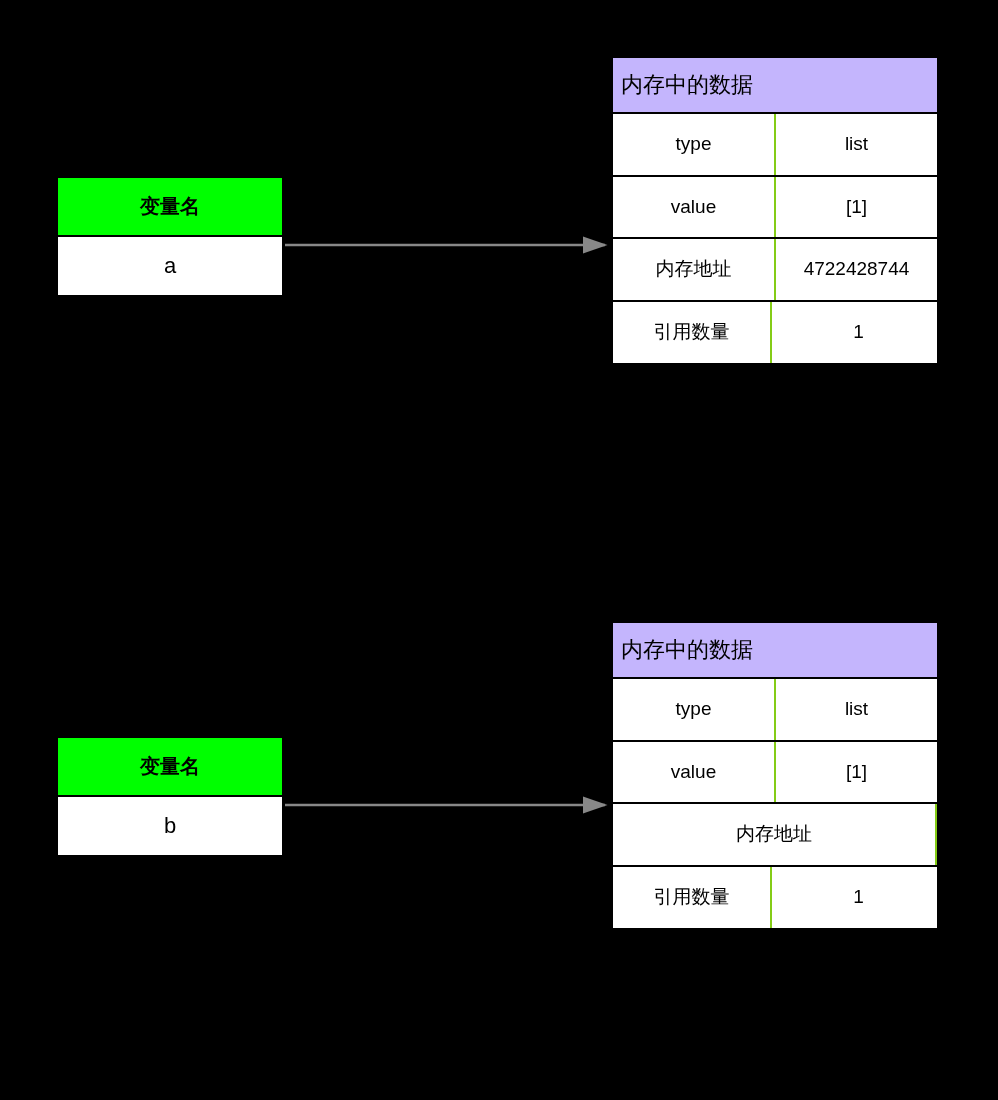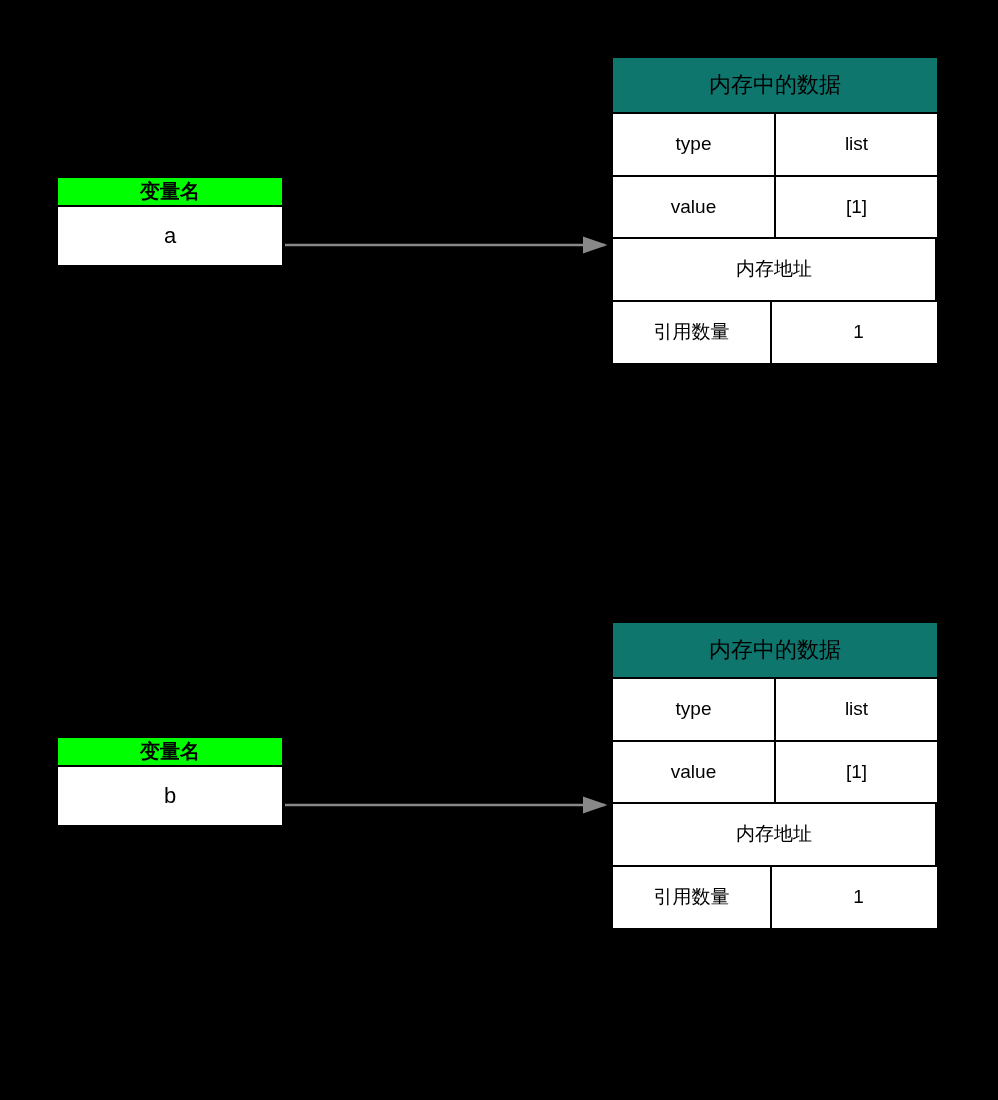--- a/index.html
+++ b/index.html
@@ -21,21 +21,21 @@
     
     .var-box {
       position: absolute;
       width: 230px;
       border: 3px solid #000;
     }
 
     .var-box-header {
       background: #00ff00;
       text-align: center;
-      padding: 0 0;
+      padding: 15px 0;
       font-size: 20px;
       font-weight: bold;
       color: #000;
       border-bottom: 2px solid #000;
     }
 
     .var-box-value {
       background: #fff;
       text-align: center;
       padding: 16px 0;
@@ -44,23 +44,22 @@
     }
 
     
     .memory-table {
       position: absolute;
       width: 330px;
       border: 3px solid #000;
     }
 
     .memory-table-header {
-      background: #0f766e;
-      text-align: center;
-      padding: 12px 16px;
+      background: #c4b5fd;
+      padding: 12px 8px;
       font-size: 22px;
       color: #000;
       border-bottom: 2px solid #000;
     }
 
     .memory-table-row {
       display: flex;
       border-bottom: 2px solid #000;
       background: #fff;
     }
@@ -73,21 +72,21 @@
     .memory-table-cell {
       flex: 1;
       text-align: center;
       padding: 18px 8px;
       font-size: 19px;
       color: #000;
       line-height: 1.3;
     }
 
     .memory-table-cell:first-child {
-      border-right: 2px solid #000000;
+      border-right: 2px solid #84cc16;
     }
 
     
     .arrow-svg {
       position: absolute;
       overflow: visible;
     }
   </style>
 </head>
 <body>
@@ -104,20 +103,21 @@
     <div class="memory-table-row">
       <div class="memory-table-cell">type</div>
       <div class="memory-table-cell">list</div>
     </div>
     <div class="memory-table-row">
       <div class="memory-table-cell">value</div>
       <div class="memory-table-cell">[1]</div>
     </div>
     <div class="memory-table-row">
       <div class="memory-table-cell">内存地址</div>
+      <div class="memory-table-cell">4722428744</div>
     </div>
     <div class="memory-table-row">
       <div class="memory-table-cell">引用数量</div>
       <div class="memory-table-cell">1</div>
     </div>
   </div>
 
   <svg class="arrow-svg" style="left: 285px; top: 225px;" width="340" height="40">
     <defs>
       <marker id="arrowhead1" markerWidth="10" markerHeight="7" refX="9" refY="3.5" orient="auto">

